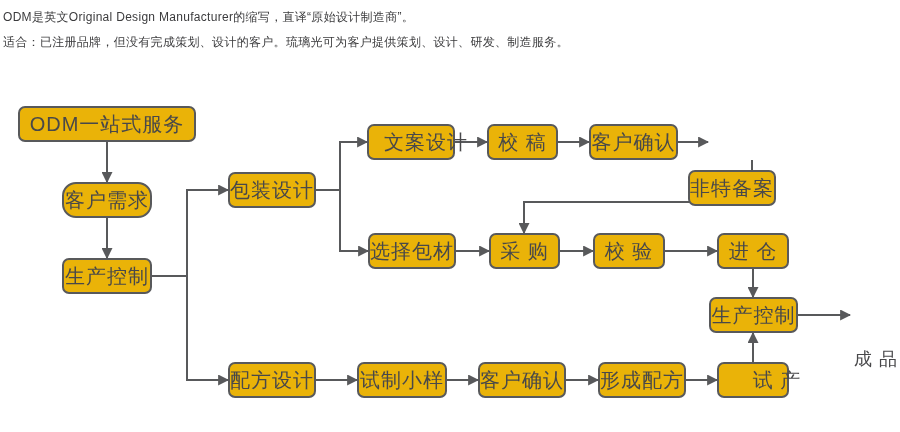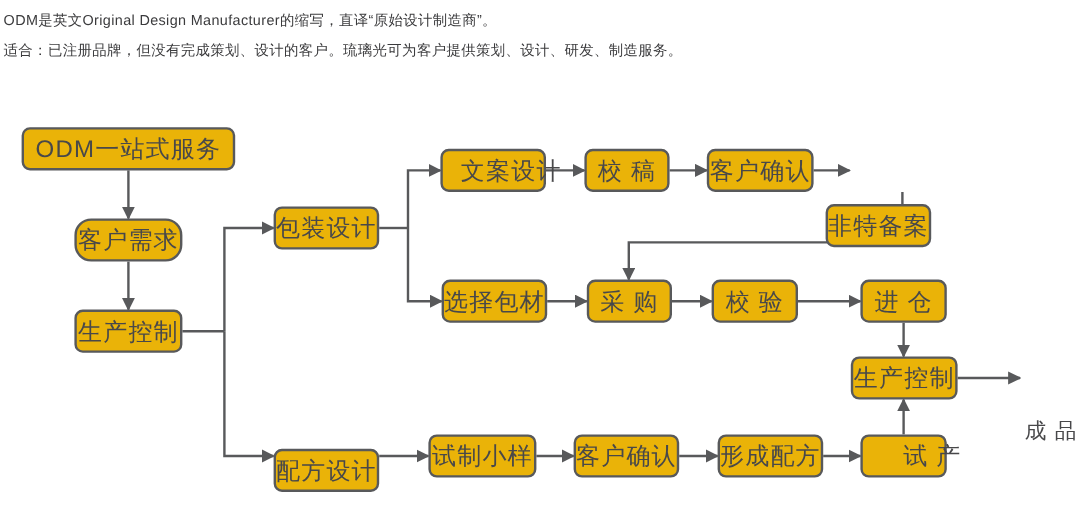--- a/index.html
+++ b/index.html
@@ -70,21 +70,21 @@
       <div class="node" style="left: 228px; top: 172px; width: 88px; height: 36px; border-color: rgb(88, 89, 91); color: rgb(72, 72, 74);">包装设计</div>
       <div class="node" style="left: 367px; top: 124px; width: 88px; height: 36px; border-color: rgb(88, 89, 91); color: rgb(72, 72, 74); padding-left: 30px;">文案设计</div>
       <div class="node" style="left: 487px; top: 124px; width: 71px; height: 36px; border-color: rgb(88, 89, 91); color: rgb(72, 72, 74);">校 稿</div>
       <div class="node" style="left: 589px; top: 124px; width: 89px; height: 36px; border-color: rgb(88, 89, 91); color: rgb(72, 72, 74);">客户确认</div>
       <div class="node" style="left: 688px; top: 124px; width: 88px; height: 36px; border-color: rgb(88, 89, 91); color: rgb(72, 72, 74); margin-top: 46px;">非特备案</div>
       <div class="node" style="left: 368px; top: 233px; width: 88px; height: 36px; border-color: rgb(88, 89, 91); color: rgb(72, 72, 74);">选择包材</div>
       <div class="node" style="left: 489px; top: 233px; width: 71px; height: 36px; border-color: rgb(88, 89, 91); color: rgb(72, 72, 74);">采 购</div>
       <div class="node" style="left: 593px; top: 233px; width: 72px; height: 36px; border-color: rgb(88, 89, 91); color: rgb(72, 72, 74);">校 验</div>
       <div class="node" style="left: 717px; top: 233px; width: 72px; height: 36px; border-color: rgb(88, 89, 91); color: rgb(72, 72, 74);">进 仓</div>
       <div class="node" style="left: 709px; top: 297px; width: 89px; height: 36px; border-color: rgb(88, 89, 91); color: rgb(72, 72, 74);">生产控制</div>
-      <div class="node" style="left: 228px; top: 362px; width: 88px; height: 36px; border-color: rgb(88, 89, 91); color: rgb(72, 72, 74); margin-top: 12px;">配方设计</div>
+      <div class="node" style="left: 228px; top: 362px; width: 88px; height: 36px; border-color: rgb(88, 89, 91); color: rgb(72, 72, 74);">配方设计</div>
       <div class="node" style="left: 357px; top: 362px; width: 90px; height: 36px; border-color: rgb(88, 89, 91); color: rgb(72, 72, 74); text-align: right;">试制小样</div>
       <div class="node" style="left: 478px; top: 362px; width: 88px; height: 36px; border-color: rgb(88, 89, 91); color: rgb(72, 72, 74);">客户确认</div>
       <div class="node" style="left: 598px; top: 362px; width: 88px; height: 36px; border-color: rgb(88, 89, 91); color: rgb(72, 72, 74);">形成配方</div>
       <div class="node" style="left: 717px; top: 362px; width: 72px; height: 36px; border-color: rgb(88, 89, 91); color: rgb(72, 72, 74); padding-left: 48px;">试 产</div>
     </div>
 
   <div class="end-label" style="left: 854px; top: 303px; color: rgb(72, 72, 74);">成 品</div>
 </div>
 
 </body></html>

